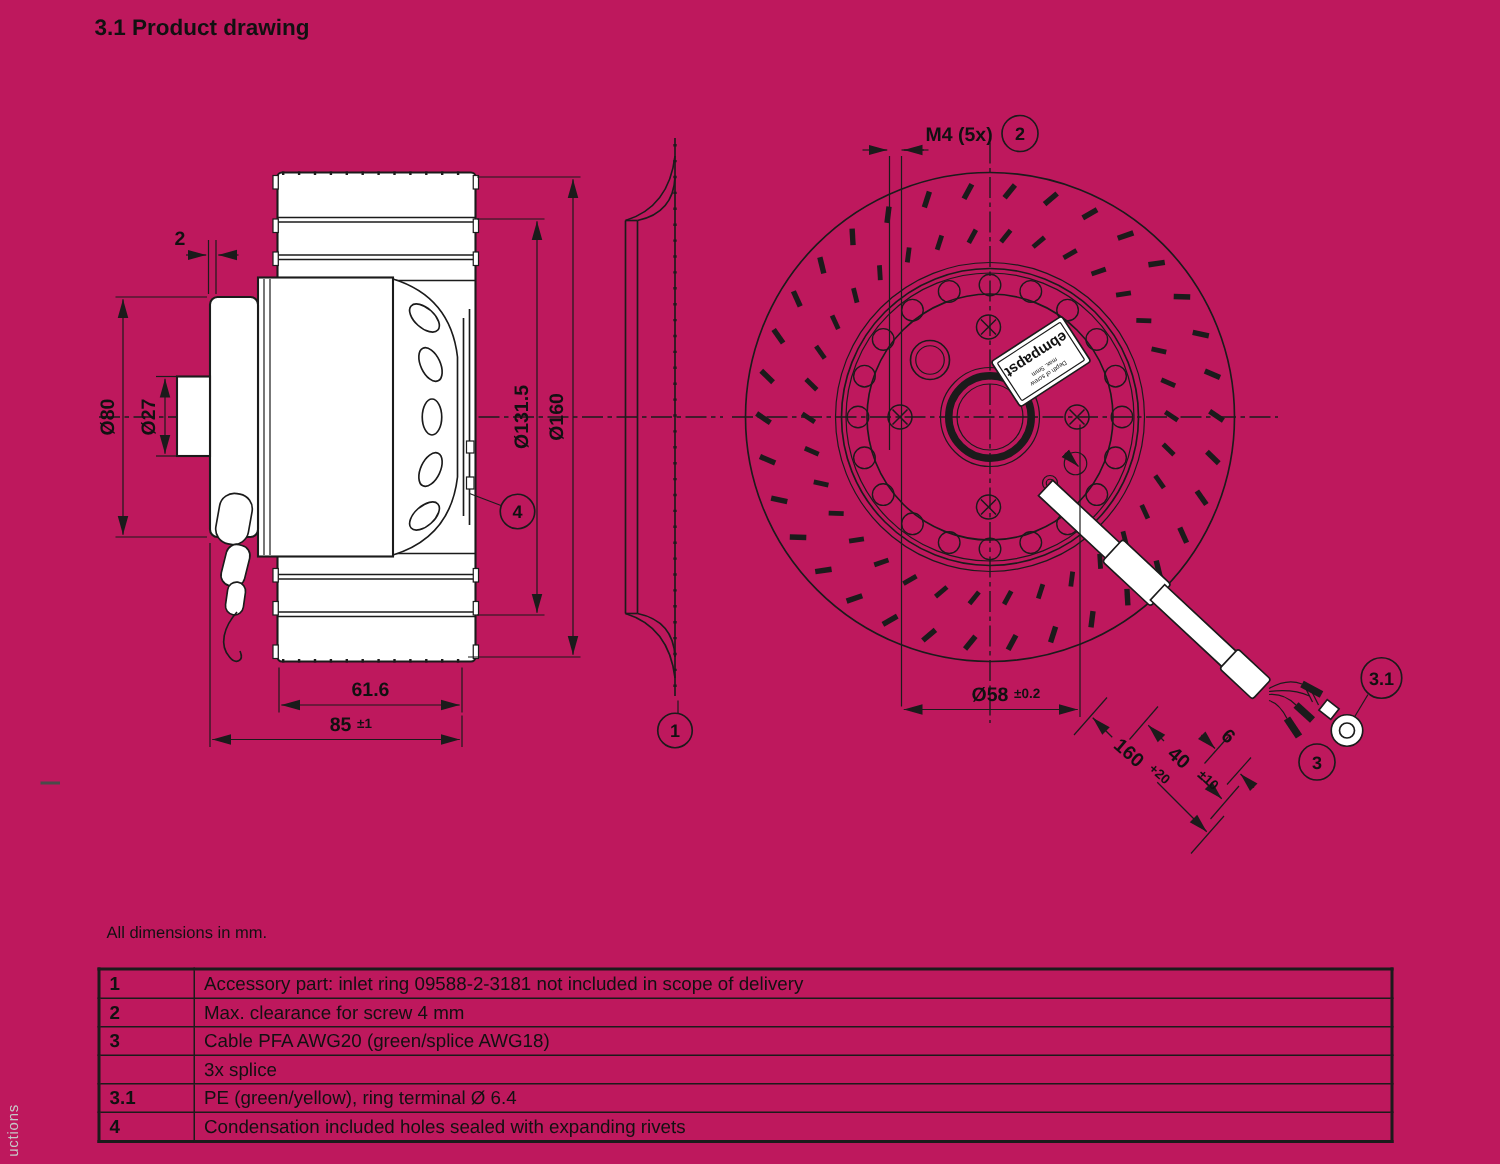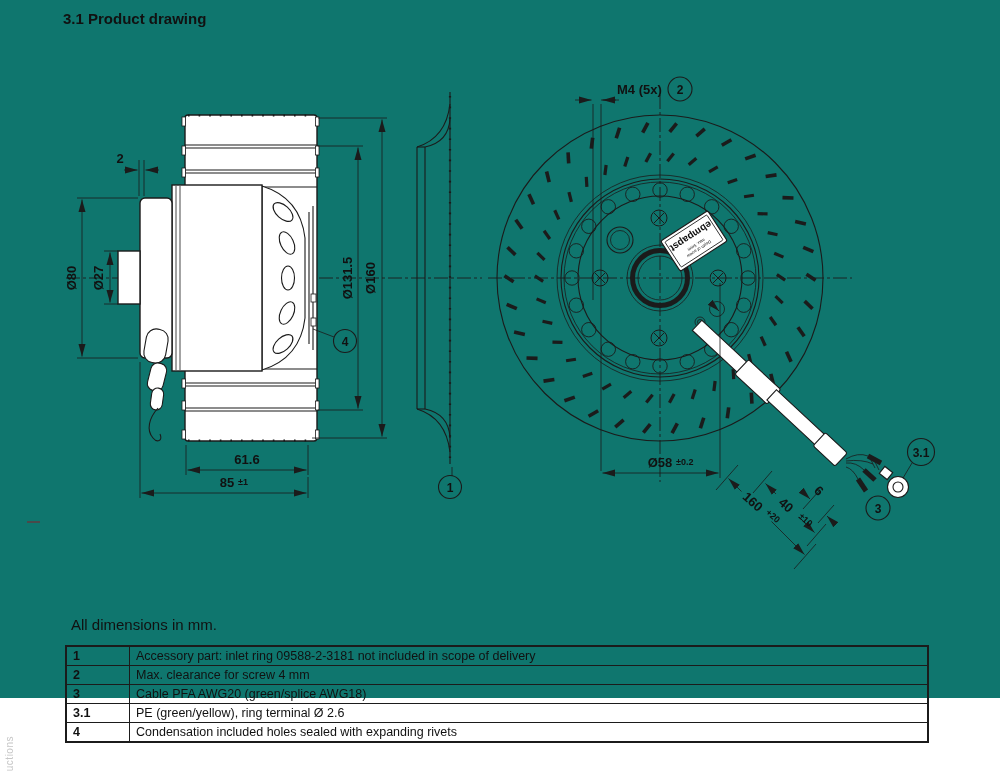--- a/index.html
+++ b/index.html
@@ -1,19 +1,19 @@
 <!DOCTYPE html>
 <html><head>
 <meta charset="utf-8">
 <style>
   html,body{margin:0;padding:0;background:#fff;width:1000px;height:776px;overflow:hidden;
     font-family:"Liberation Sans",sans-serif;color:#111;}
-  #stage{position:relative;width:1000px;height:698px;background:#0f766e;}
+  #stage{position:relative;width:1000px;height:776px;background:#be185d;}
   .title{position:absolute;left:63px;top:10px;font-size:15px;font-weight:bold;}
-  .note{position:absolute;left:71px;top:616px;font-size:15px;}
+  .note{position:absolute;left:71px;top:616px;font-size:11px;}
   .watermark{position:absolute;left:4px;top:736px;color:#c6c6c6;font-size:10px;
     writing-mode:vertical-rl;transform:rotate(180deg);letter-spacing:.5px;}
   .pagedash{position:absolute;left:27px;top:521px;width:13px;height:2px;background:#4a4a4a;}
   svg{position:absolute;left:0;top:0;}
   .ln{stroke:#1b1b1b;fill:none;stroke-width:1.1;}
   .ln2{stroke:#1b1b1b;fill:none;stroke-width:1.4;}
   .thin{stroke:#1b1b1b;fill:none;stroke-width:.8;}
   .whf{fill:#fff;}
   .axis{stroke:#1b1b1b;fill:none;stroke-width:.9;stroke-dasharray:14 3 3 3;}
   .dotted{stroke:#1b1b1b;fill:none;stroke-width:2.2;stroke-dasharray:1.6 9;}
@@ -435,22 +435,26 @@
           </tr>
           <tr>
             <td class="ref">2</td>
             <td>Max. clearance for screw 4 mm</td>
           </tr>
           <tr>
             <td class="ref">3</td>
             <td>Cable PFA AWG20 (green/splice AWG18)</td>
           </tr>
           <tr>
+            <td class="ref"></td>
+            <td>3x splice</td>
+          </tr>
+          <tr>
             <td class="ref">3.1</td>
-            <td>PE (green/yellow), ring terminal Ø 2.6</td>
+            <td>PE (green/yellow), ring terminal Ø 6.4</td>
           </tr>
           <tr>
             <td class="ref">4</td>
             <td>Condensation included holes sealed with expanding rivets</td>
           </tr>
         </tbody>
       </table>
   </div>
 
   <div class="pagedash"></div>

